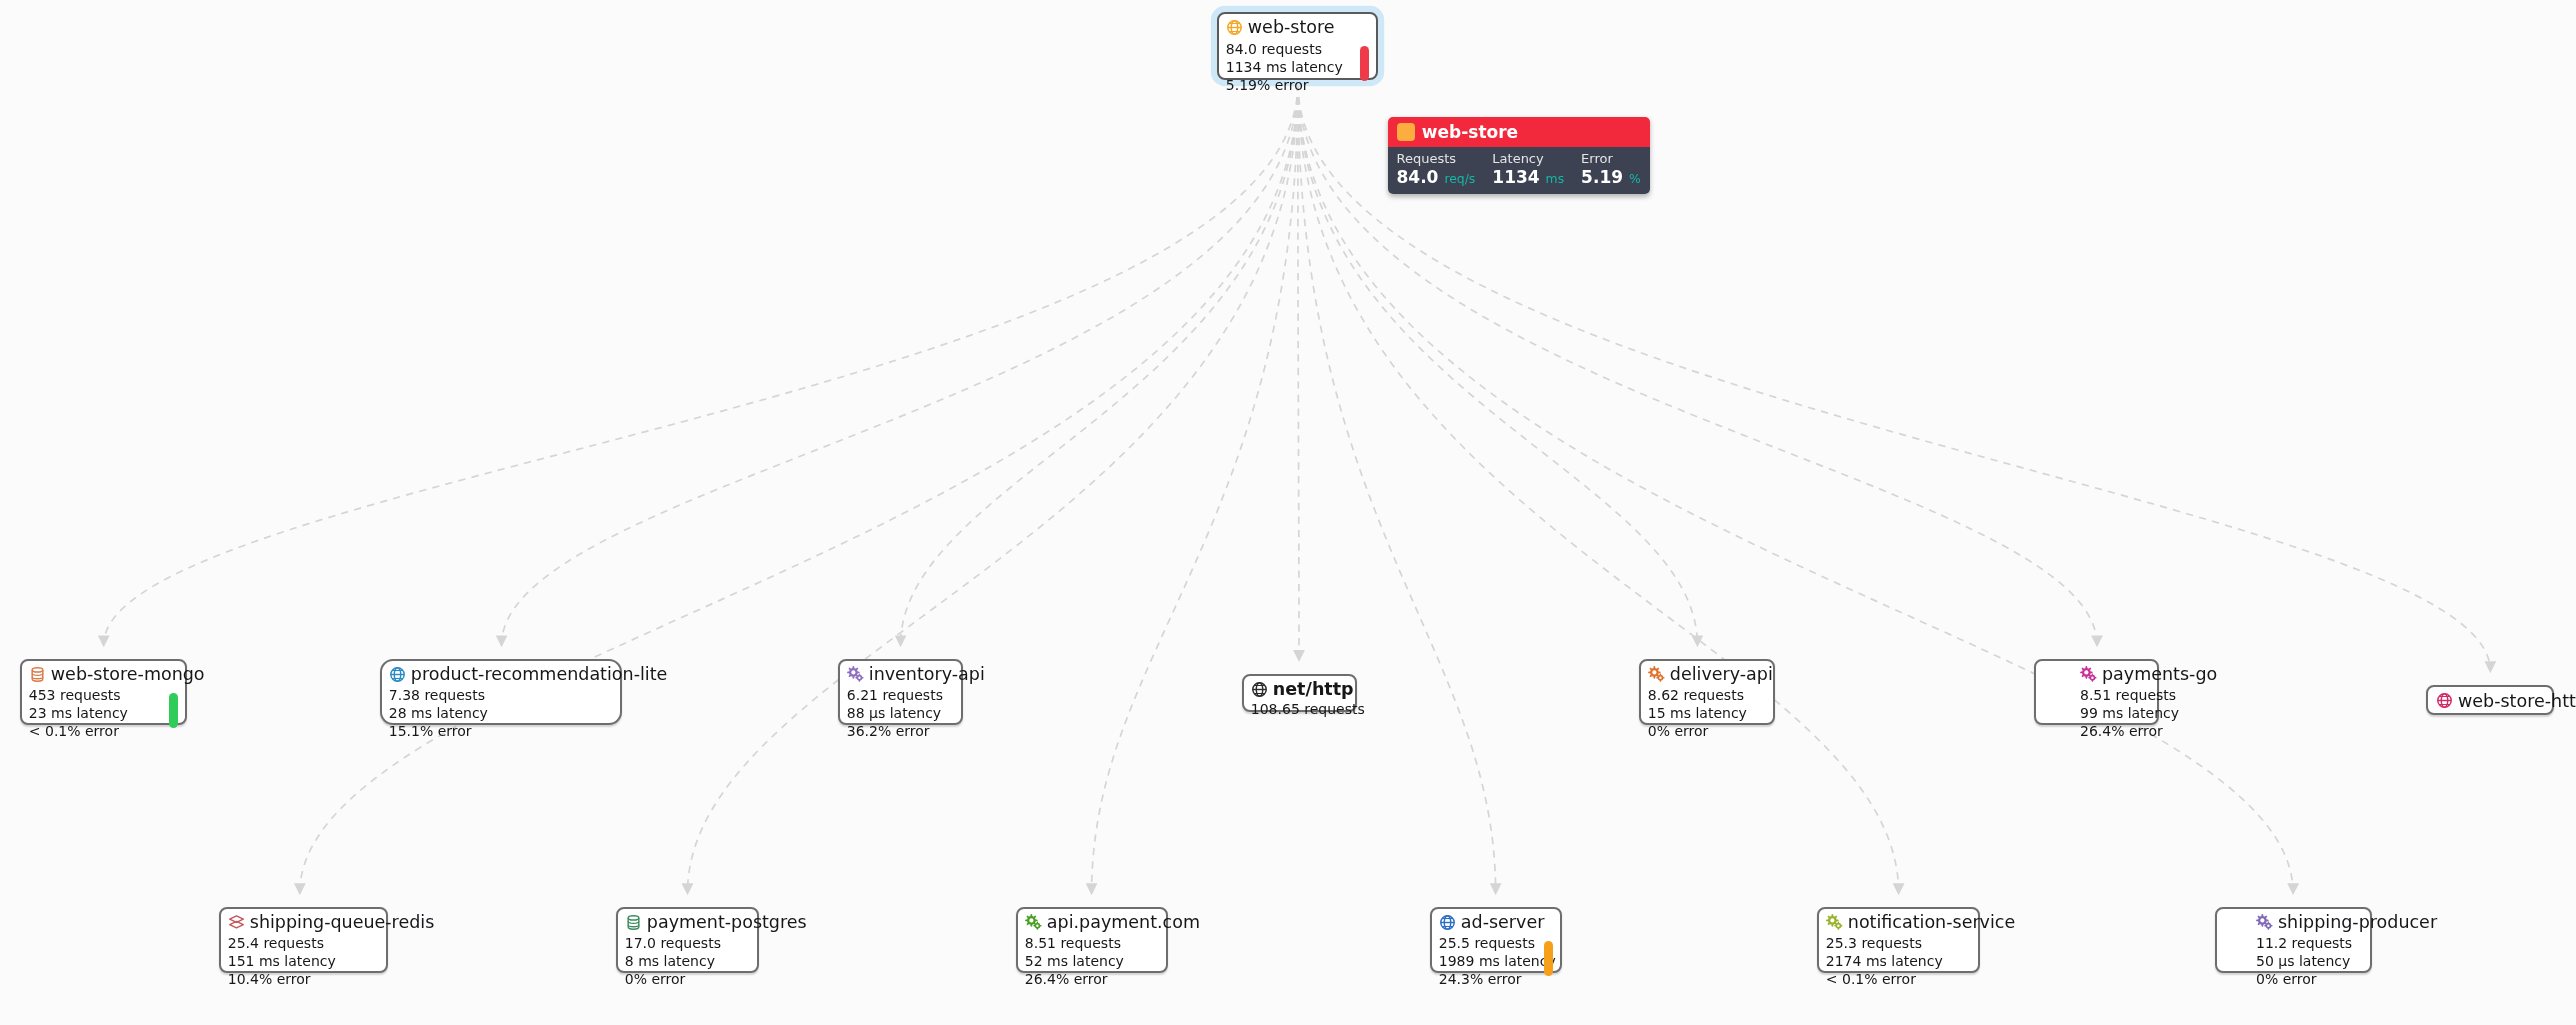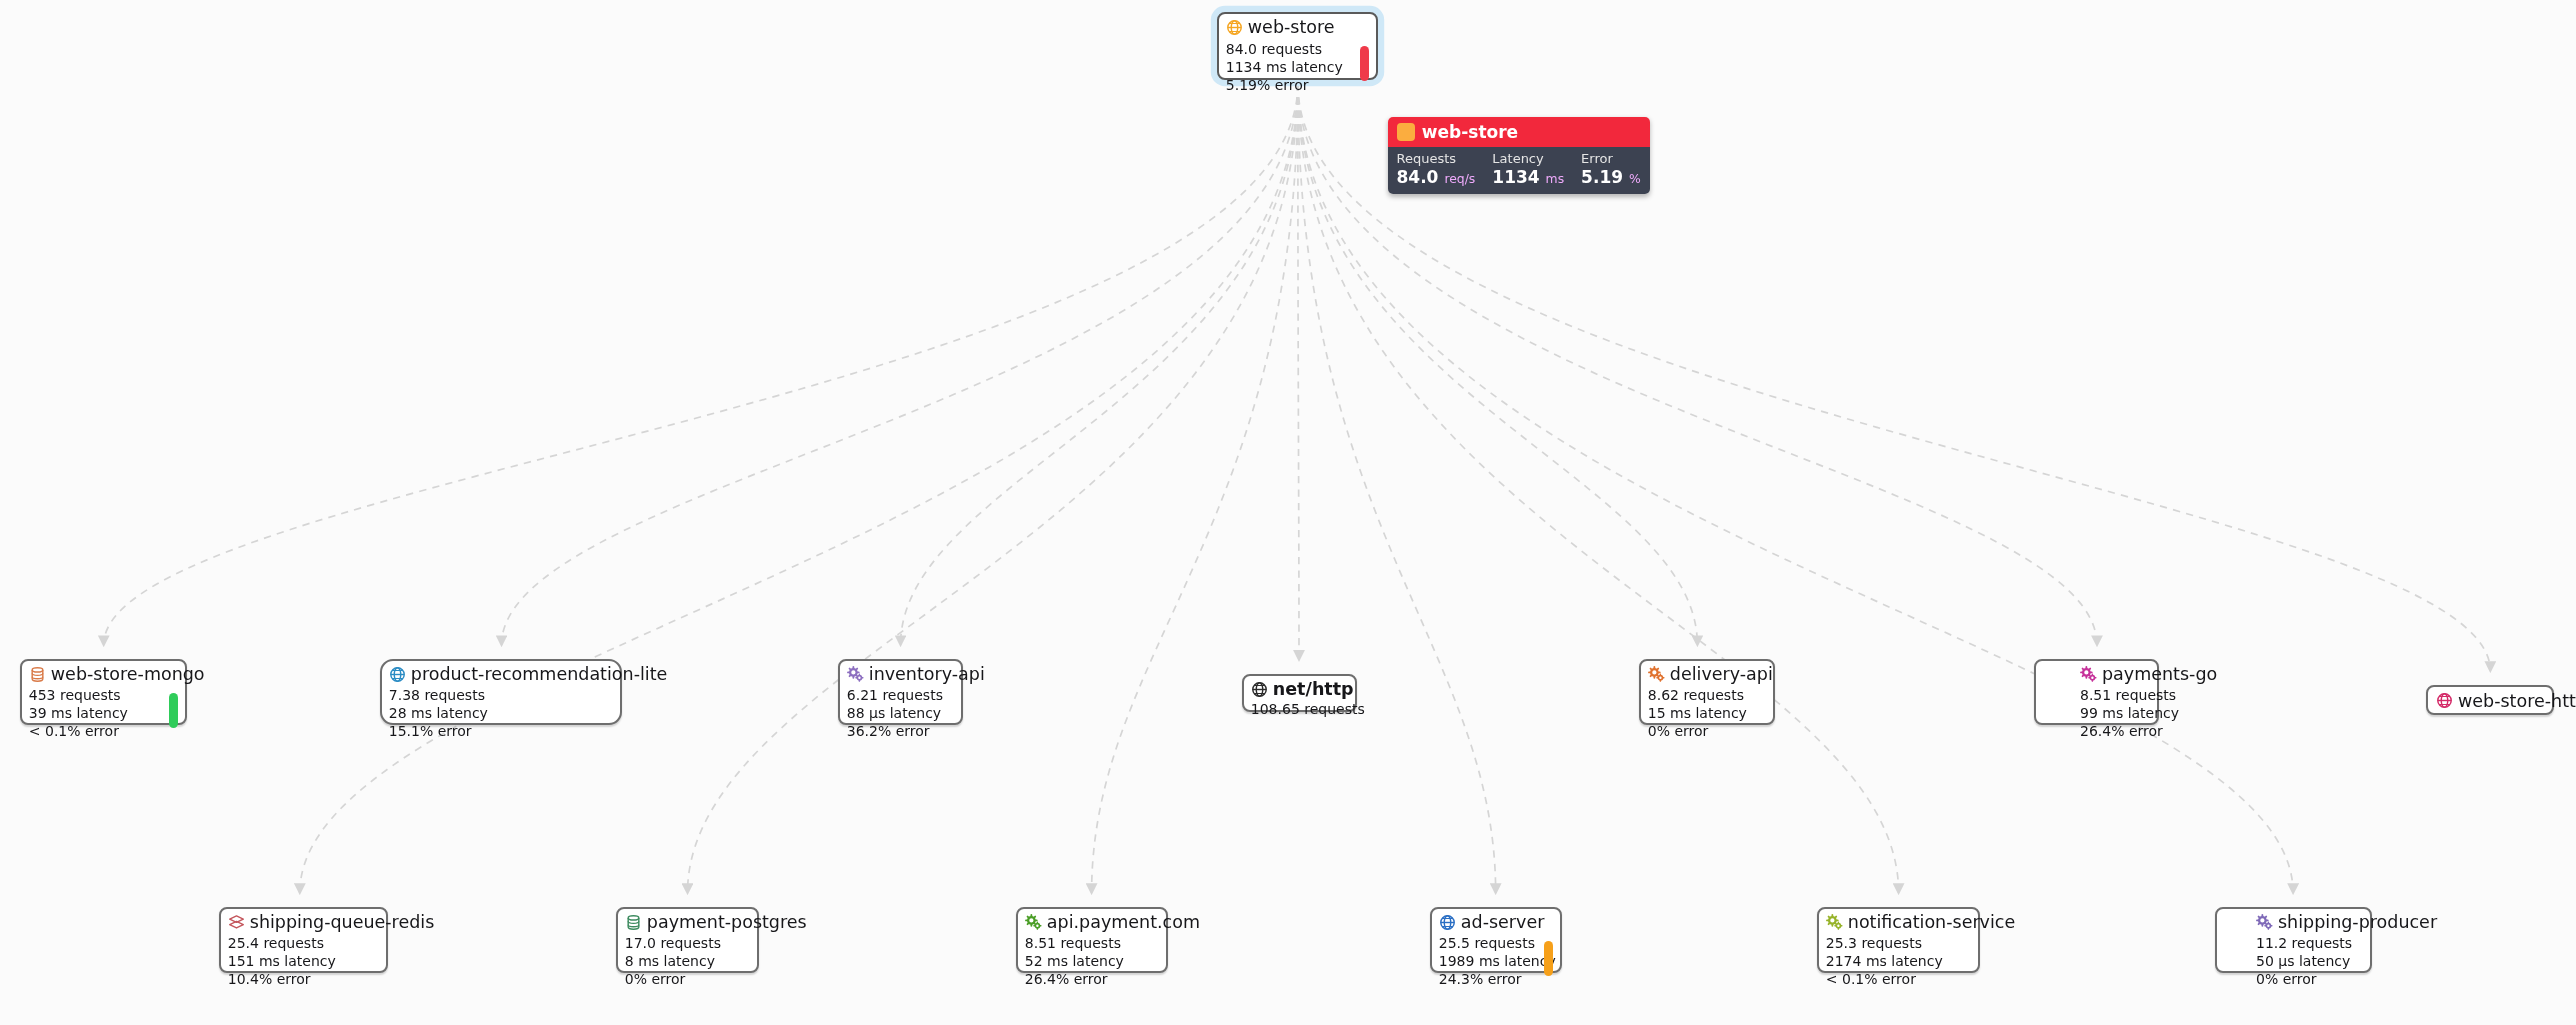--- a/index.html
+++ b/index.html
@@ -64,21 +64,21 @@
   }
   #tooltip .tt-swatch{width:18px;height:18px;border-radius:4px;display:block;}
   #tooltip .tt-title{font-size:17px;color:#fff;font-weight:bold;white-space:nowrap;}
   #tooltip .tt-body{
     display:flex;gap:0;padding:4px 8px 6.8px 8.5px;
   }
   #tooltip .tt-col{margin-right:17px;}
   #tooltip .tt-col:last-child{margin-right:1px;}
   #tooltip .tt-label{font-size:13px;color:#e5e5e5;line-height:1.25;}
   #tooltip .tt-val{font-size:17px;color:#ffffff;font-weight:bold;white-space:nowrap;}
-  #tooltip .tt-unit{font-size:12.4px;color:#f0abfc;font-weight:normal;}
+  #tooltip .tt-unit{font-size:12.4px;color:#14b8a6;font-weight:normal;}
 </style>
 </head>
 <body>
 
 <div id="graph-canvas">
   <svg id="edge-layer" viewBox="0 0 4571 1820" xmlns="http://www.w3.org/2000/svg">
       <defs>
         <marker id="arrow" viewBox="0 0 10 10" refX="8" refY="5" markerWidth="7" markerHeight="7" orient="auto-start-reverse">
           <path d="M0 0 L10 5 L0 10 z" fill="#d5d5d5"></path>
         </marker>
@@ -104,21 +104,21 @@
           <span class="ic"><svg viewBox="0 0 24 24" width="17" height="17">
               <ellipse cx="12" cy="5.5" rx="7.5" ry="3" fill="none" stroke="#d97a48" stroke-width="2"></ellipse>
               <path d="M4.5 5.5 V18.5 C4.5 20.2 7.9 21.5 12 21.5 C16.1 21.5 19.5 20.2 19.5 18.5 V5.5" fill="none" stroke="#d97a48" stroke-width="2"></path>
               <path d="M4.5 10.3 C4.5 12 7.9 13.3 12 13.3 C16.1 13.3 19.5 12 19.5 10.3" fill="none" stroke="#d97a48" stroke-width="1.8"></path>
               <path d="M4.5 15 C4.5 16.7 7.9 18 12 18 C16.1 18 19.5 16.7 19.5 15" fill="none" stroke="#d97a48" stroke-width="1.8"></path>
             </svg></span>
           <span>web-store-mongo</span>
         </div>
         <div class="node-metrics">
           <div>453 requests</div>
-          <div>39 ms latency</div>
+          <div>23 ms latency</div>
           <div>&lt; 0.1% error</div>
         </div>
         <span class="health" style="background: rgb(47, 204, 90);"></span>
       </div>
       <div class="node" style="left: 380px; top: 659px; width: 242px; height: 66px; border-radius: 13px;">
         <div class="node-title">
           <span class="ic"><svg viewBox="0 0 24 24" width="17" height="17">
               <circle cx="12" cy="12" r="9.5" fill="none" stroke="#2b8cc4" stroke-width="2"></circle>
               <ellipse cx="12" cy="12" rx="4.6" ry="9.5" fill="none" stroke="#2b8cc4" stroke-width="2"></ellipse>
               <line x1="2.5" y1="12" x2="21.5" y2="12" stroke="#2b8cc4" stroke-width="2"></line>

